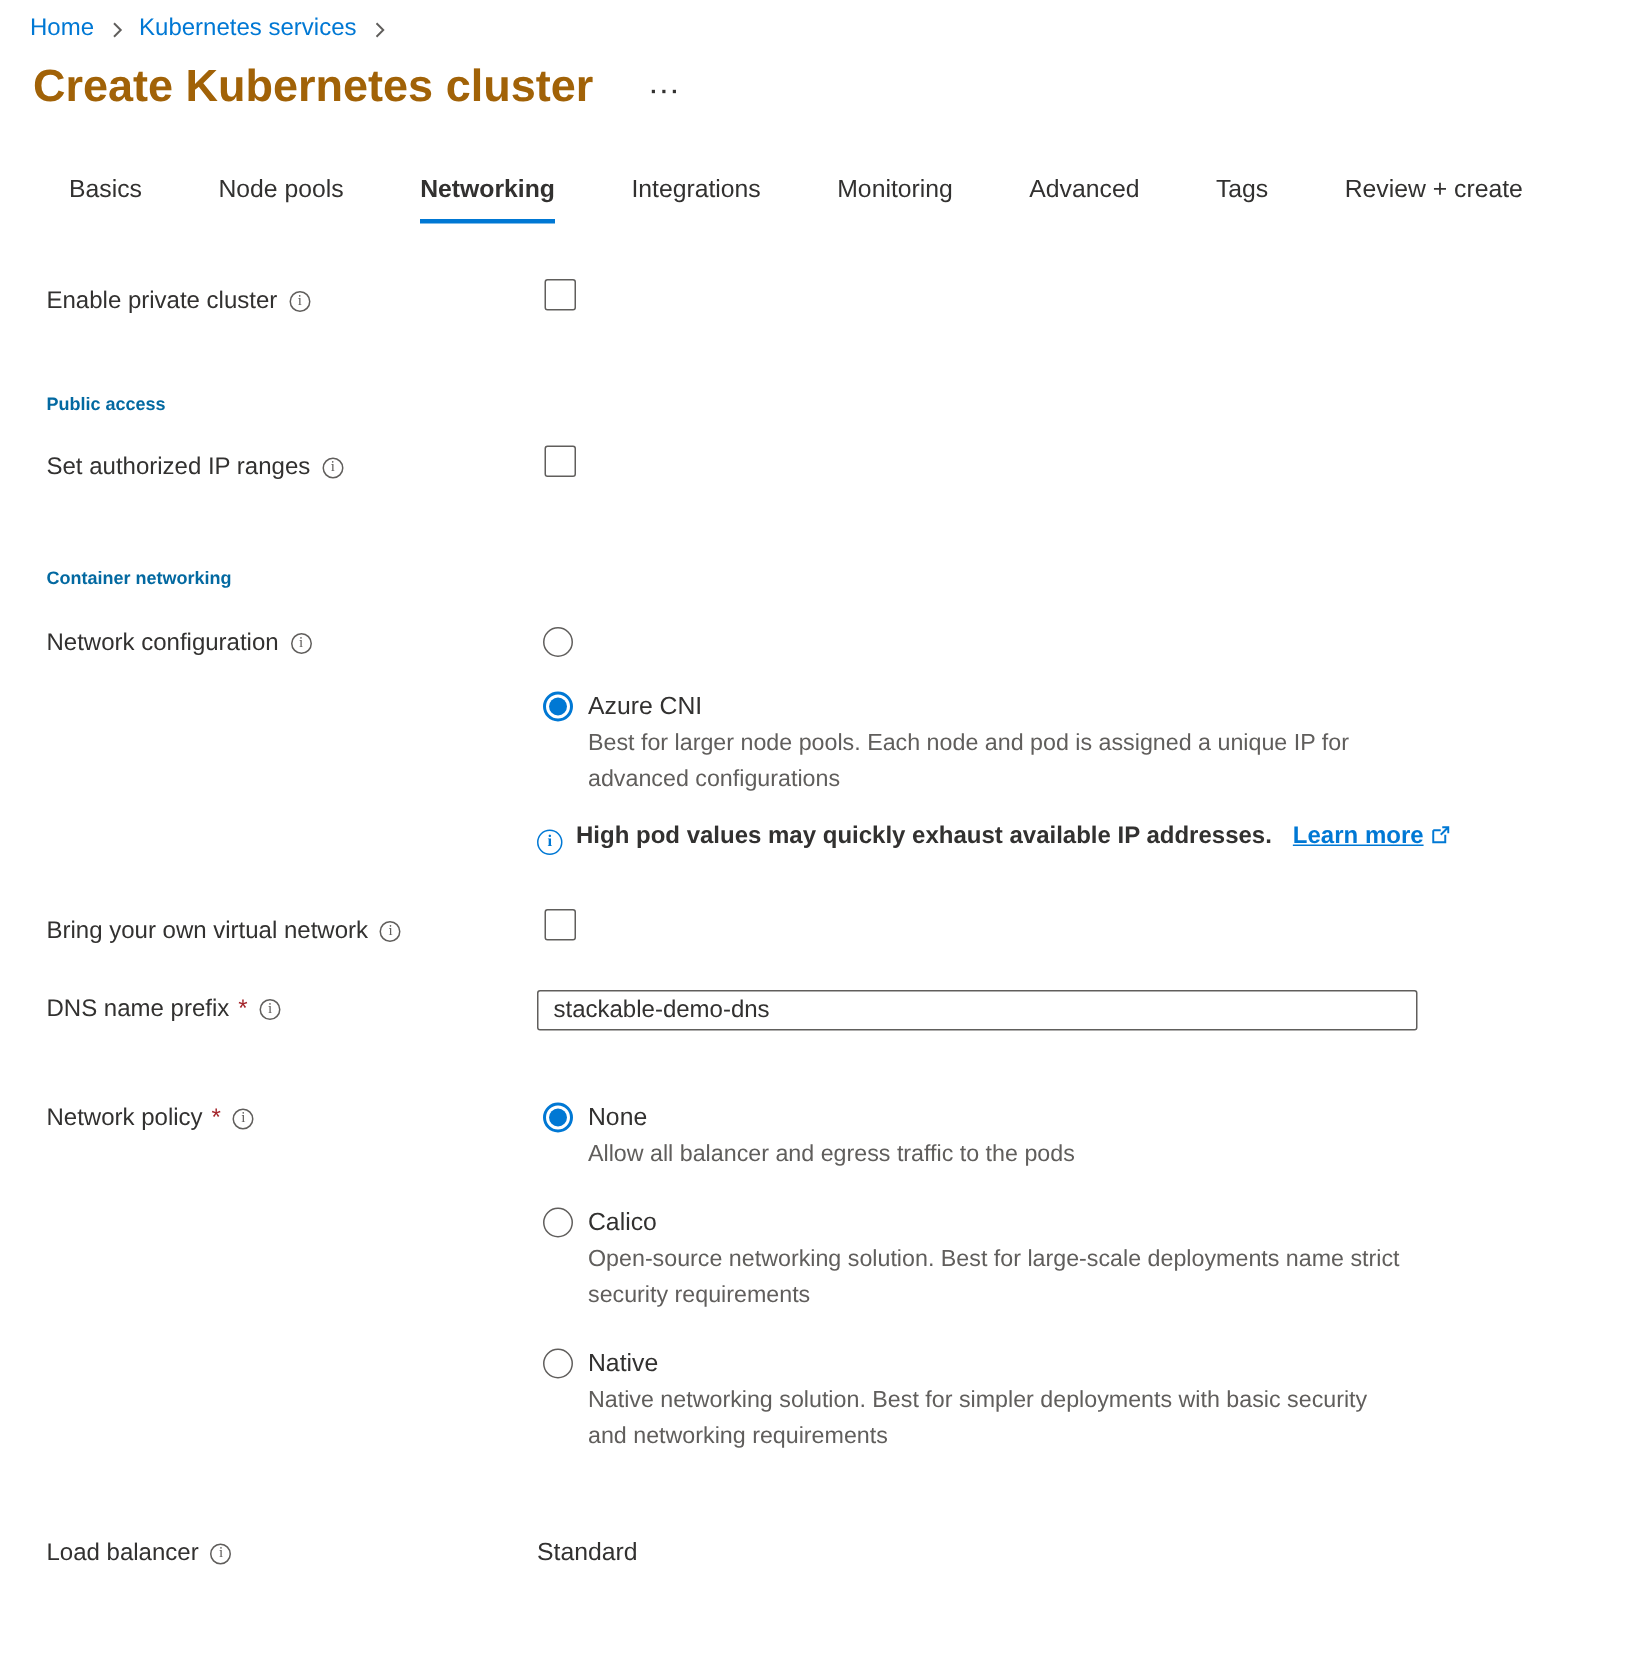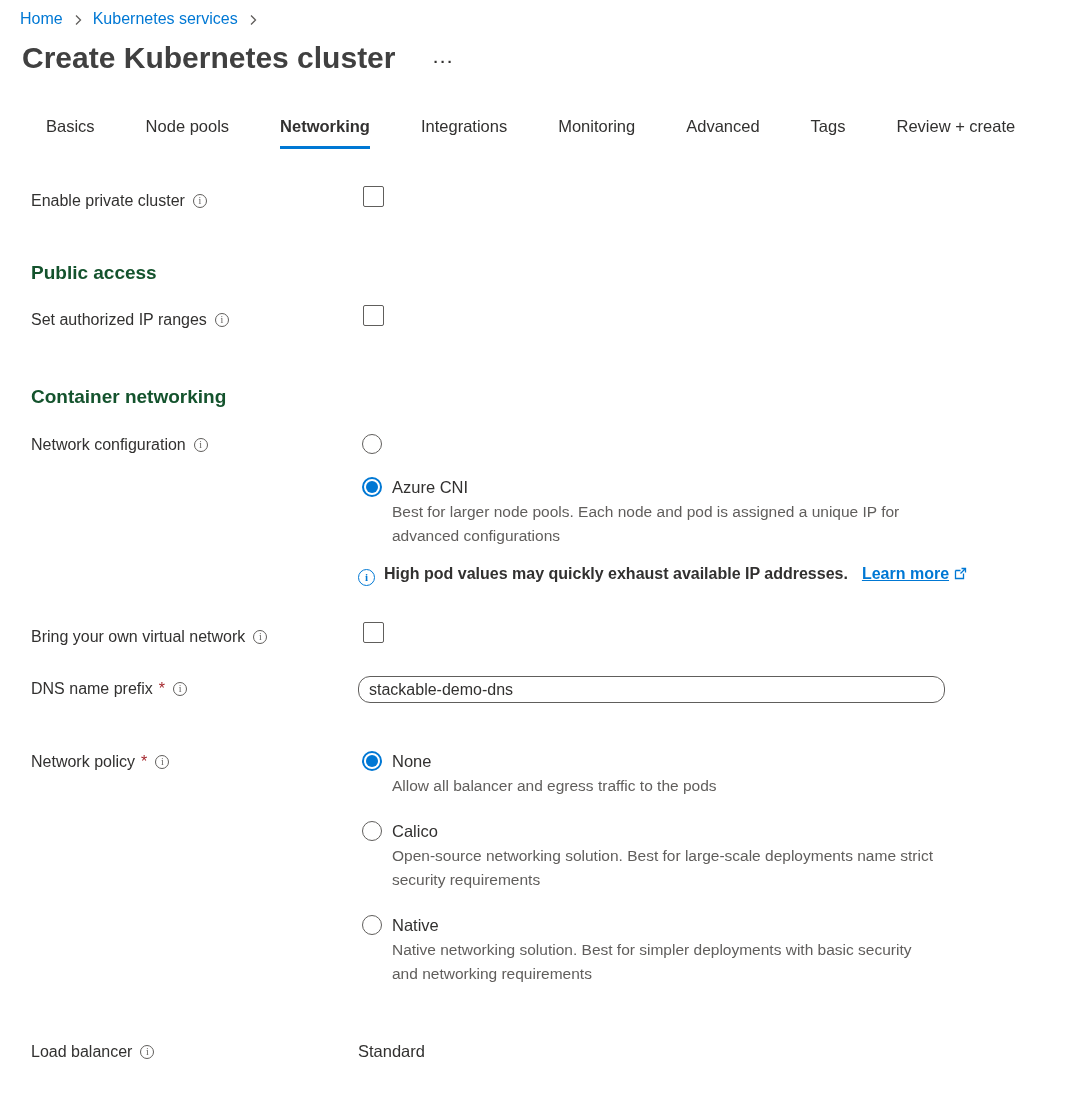--- a/index.html
+++ b/index.html
@@ -13,21 +13,21 @@
   
   .breadcrumb {
     padding: 10px 0 0 20px;
     display: flex; align-items: center; gap: 9px;
     font-size: 16px;
   }
   .crumb-link { color: #0078d4; text-decoration: none; cursor: pointer; }
   .crumb-chevron { display: inline-flex; margin-top: 1px; }
   
   .title-row { display: flex; align-items: center; padding-left: 22px; margin-top: 13px; }
-  .page-title { font-size: 30px; font-weight: 700; color: #404040; letter-spacing: 0; }
+  .page-title { font-size: 30px; font-weight: 700; color: #a16207; letter-spacing: 0; }
   .more-btn {
     border: none; background: none; cursor: pointer;
     margin-left: 38px; margin-top: 8px;
     color: #323130; font-size: 15px; font-weight: 700; letter-spacing: 2px;
     line-height: 10px;
   }
   .more-icon::after { content: "···"; }
   
   .tabs { display: flex; padding-left: 46px; margin-top: 42px; }
   .tab {
@@ -46,21 +46,21 @@
   }
   .required { color: #a4262c; margin-left: -2px; }
   .info-icon {
     width: 14px; height: 14px; flex: none;
     border: 1px solid #605e5c; border-radius: 50%;
     display: inline-flex; align-items: center; justify-content: center;
     color: #605e5c; font-size: 10px; line-height: 1; cursor: default;
     font-family: "Liberation Serif", serif;
   }
   .info-icon::after { content: "i"; }
-  .section-heading { font-size: 19px; font-weight: 700; color: #14532d; }
+  .section-heading { font-size: 12px; font-weight: 700; color: #0369a1; }
   .checkbox {
     width: 21px; height: 21px; margin-left: 5px; margin-top: -2px;
     border: 1px solid #605e5c; border-radius: 2px; background: #fff;
     display: inline-block; cursor: pointer;
   }
   
   .radio-option { display: flex; align-items: flex-start; gap: 10px; cursor: pointer; }
   .radio-option + .radio-option { margin-top: 21px; }
   .radio {
     width: 20px; height: 20px; flex: none; margin-left: 4px; margin-top: 2px;
@@ -80,21 +80,21 @@
     display: inline-flex; align-items: center; justify-content: center;
     color: #0078d4; font-size: 11px; line-height: 1; font-family: "Liberation Serif", serif;
   }
   .info-icon-blue::after { content: "i"; }
   .info-text { font-size: 16px; line-height: 22px; color: #323130; }
   .learn-more { color: #0078d4; text-decoration: underline; margin-left: 14px; cursor: pointer; }
   .ext-icon { display: inline-block; margin-left: 5px; vertical-align: -1px; }
   
   .text-input {
     width: 587px; height: 27px; margin-top: 0;
-    border: 1px solid #605e5c; border-radius: 12px;
+    border: 1px solid #605e5c; border-radius: 2px;
     font-family: inherit; font-size: 16px; color: #323130;
     padding: 0 10px; outline: none; background: #fff;
   }
   .static-value { font-size: 16.5px; line-height: 24px; color: #323130; }
   
   .mt-row1 { margin-top: 39px; }
   .mt-head1 { margin-top: 49px; }
   .mt-row2 { margin-top: 23px; }
   .mt-head2 { margin-top: 54px; }
   .mt-row3 { margin-top: 24px; }

